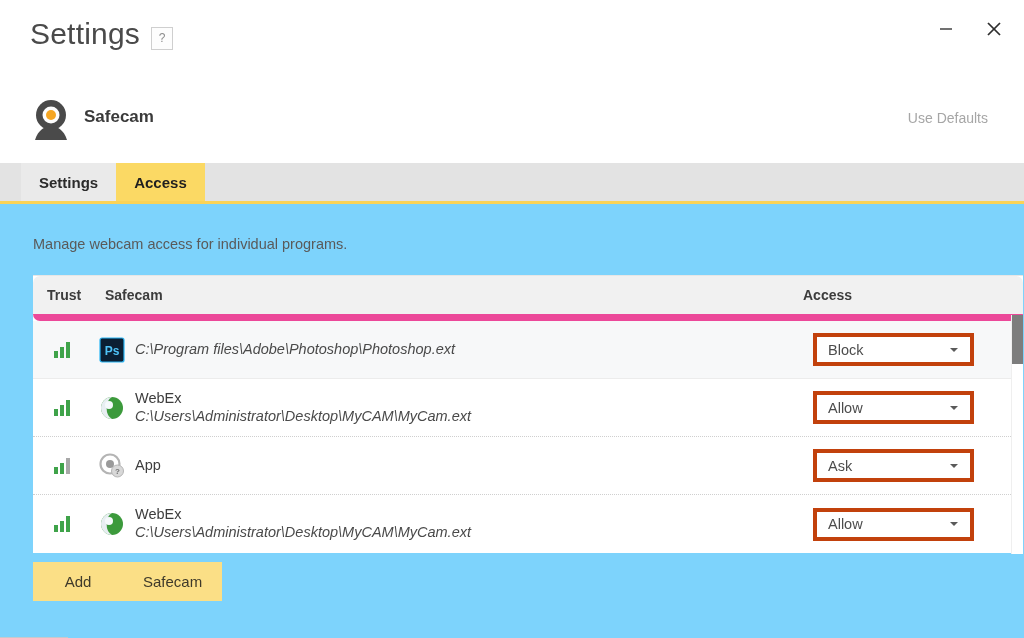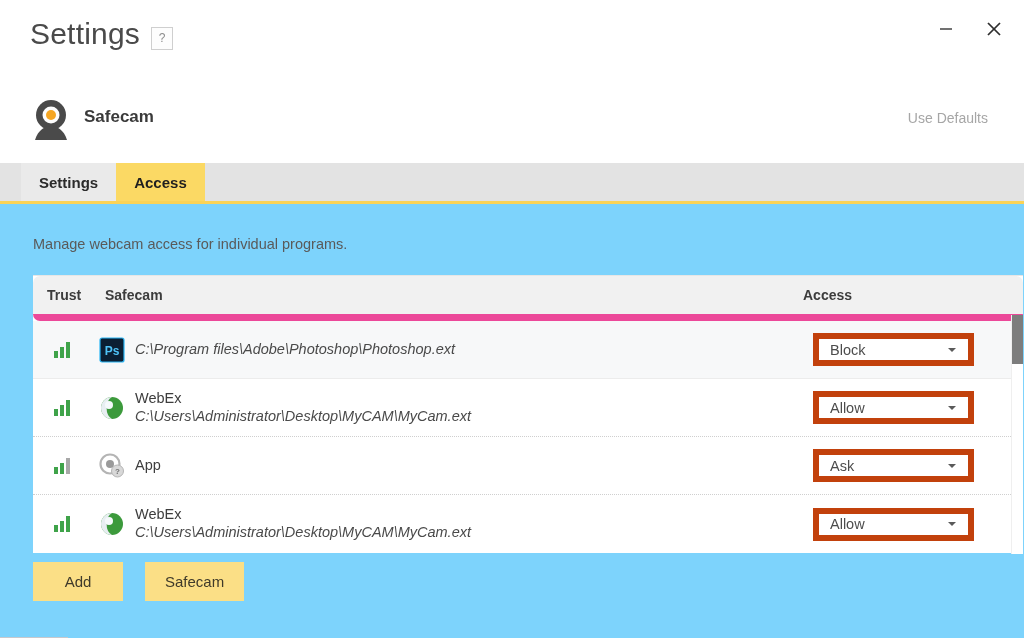--- a/index.html
+++ b/index.html
@@ -230,21 +230,21 @@
     align-items: center;
     padding-left: 5px;
     box-sizing: border-box;
   }
 
   
   .sel {
     position: relative;
     width: 161px;
     height: 33px;
-    border: 6px solid #c2410c;
+    border: 4px solid #c2410c;
     background: #ffffff;
     display: flex;
     align-items: center;
     cursor: pointer;
     box-sizing: border-box;
   }
   .sel-label {
     font-size: 14.5px;
     color: #4c4c4c;
     padding-left: 11px;
@@ -279,21 +279,20 @@
     background: #7d7d7d;
     cursor: pointer;
   }
 
   
   .footer {
     position: absolute;
     left: 33px;
     top: 358px;
     display: flex;
-    gap: 22px;
   }
   .btn {
     min-width: 90px;
     height: 39px;
     background: #fbdf86;
     border: none;
     font-size: 15px;
     color: #3f3a2a;
     font-family: "Liberation Sans", sans-serif;
     cursor: pointer;

